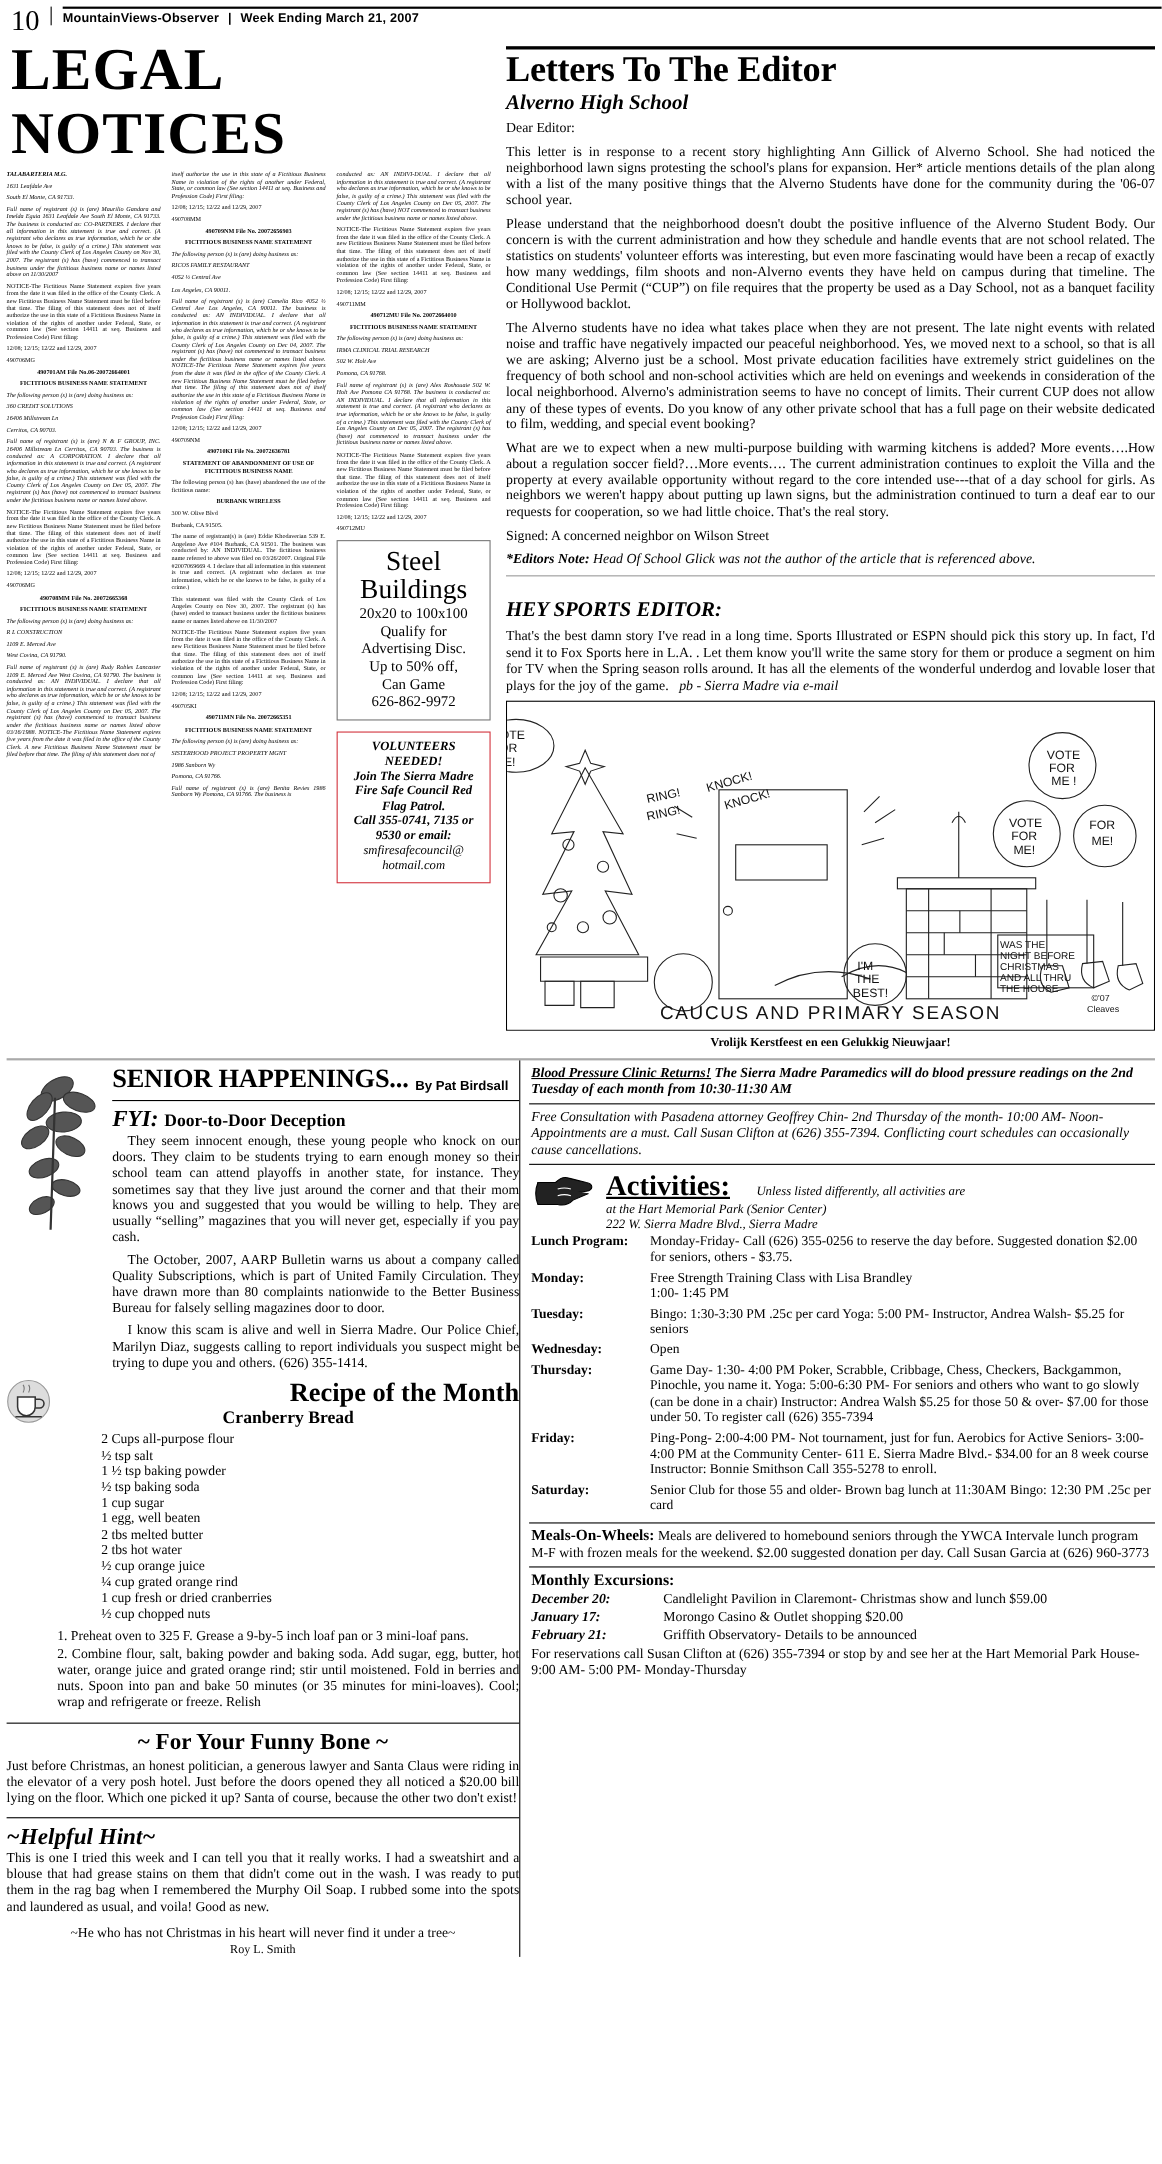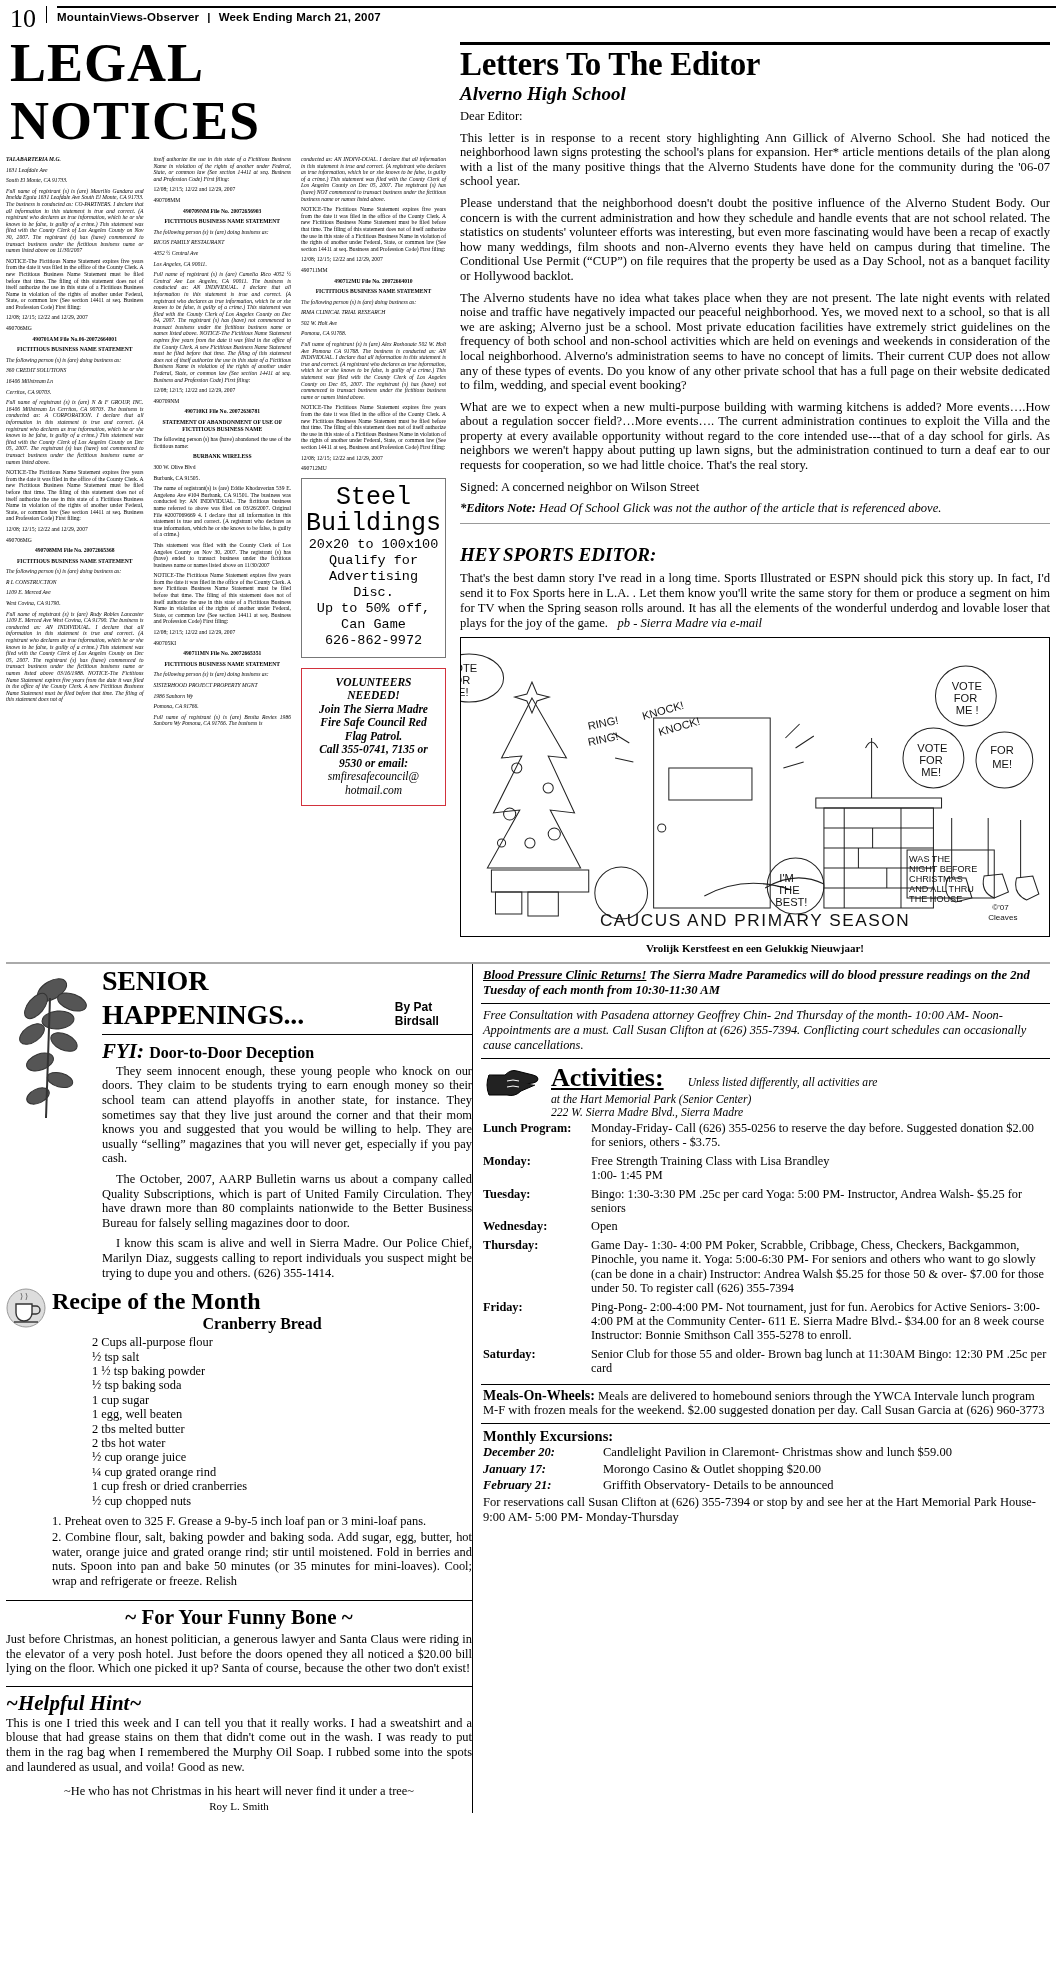--- a/index.html
+++ b/index.html
@@ -66,21 +66,21 @@
   .sports-head { font-family:Liberation Serif, serif; font-weight:bold; font-style:italic; font-size:19px; margin:20px 0 5px 0; }
   .sports p { font-family:"Liberation Serif",serif; font-size:12.6px; line-height:15px; text-align:justify; margin:0; }
   .sports .sig { font-style:italic; }
 
   
   .ad-steel {
     border:1px solid #777;
     text-align:center;
     padding:6px 4px 8px 4px;
     margin:6px 0 0 0;
-    font-family:Liberation Mono, monospace;
+    font-family:Liberation Serif, serif;
   }
   .ad-steel .l1 { font-size:25px; line-height:26px; font-weight:400; }
   .ad-steel .l2 { font-size:13.5px; line-height:16px; }
   .ad-vol {
     border:1.5px solid #d2323c;
     text-align:center;
     padding:7px 6px 8px 6px;
     margin:10px 0 0 0;
     font-family:"Liberation Serif",serif;
     font-style:italic; font-weight:bold;
@@ -94,35 +94,35 @@
 
   
   .sh-rule-top { border-top:2px solid #aaa; margin:8px 6px 0 6px; }
   .sh-wrap { display:flex; padding:0 6px; }
   .sh-left { width:466px; position:relative; }
   .sh-right { width:578px; border-left:1.5px solid #000; padding-left:8px; }
 
   .sh-title-row { display:flex; align-items:flex-end; padding-left:96px; }
   .sh-title {
     font-family:"Liberation Serif",serif; font-weight:bold;
-    font-size:28px; line-height:34px; letter-spacing:-0.2px;
+    font-size:24px; line-height:34px; letter-spacing:-0.2px;
   }
   .sh-by { font-family:"Liberation Sans",sans-serif; font-size:12px; font-weight:bold; padding:0 0 4px 6px; }
   .sh-head-rule { border-top:1.5px solid #000; margin:2px 0 4px 96px; }
 
   .fyi-head { font-family:"Liberation Serif",serif; font-size:21px; font-weight:bold; font-style:italic; }
   .fyi-head span.sub { font-size:16px; font-style:normal; }
   .fyi p { font-family:"Liberation Serif",serif; font-size:12.4px; line-height:14.6px; text-align:justify; margin:0 0 6px 0; text-indent:14px; }
 
   .leaf-art { position:absolute; left:0; top:8px; width:92px; height:150px; }
 
   .recipe-wrap { display:flex; margin-top:8px; }
   .recipe-icon { width:46px; }
   .recipe-body { flex:1; }
-  .recipe-title { font-family:"Liberation Serif",serif; font-weight:bold; font-size:24px; text-align:left; }
+  .recipe-title { font-family:"Liberation Serif",serif; font-weight:bold; font-size:24px; text-align:right; }
   .recipe-sub { font-family:"Liberation Serif",serif; font-weight:bold; font-size:16px; text-align:center; margin-bottom:2px; }
   .recipe-ing { font-family:"Liberation Serif",serif; font-size:12.4px; line-height:14.4px; padding-left:40px; }
   .recipe-steps { font-family:"Liberation Serif",serif; font-size:12.4px; line-height:14.4px; text-align:justify; margin-top:6px; }
   .recipe-steps p { margin:0 0 2px 0; }
 
   .fb-rule { border-top:1.5px solid #000; margin:10px 0 4px 0; }
   .fb-title { font-family:"Liberation Serif",serif; font-weight:bold; font-size:21px; text-align:center; }
   .fb-body { font-family:"Liberation Serif",serif; font-size:12.4px; line-height:14.6px; text-align:justify; margin-top:2px; }
   .hh-title { font-family:"Liberation Serif",serif; font-weight:bold; font-style:italic; font-size:21px; }
   .hh-body { font-family:"Liberation Serif",serif; font-size:12.4px; line-height:14.6px; text-align:justify; }

